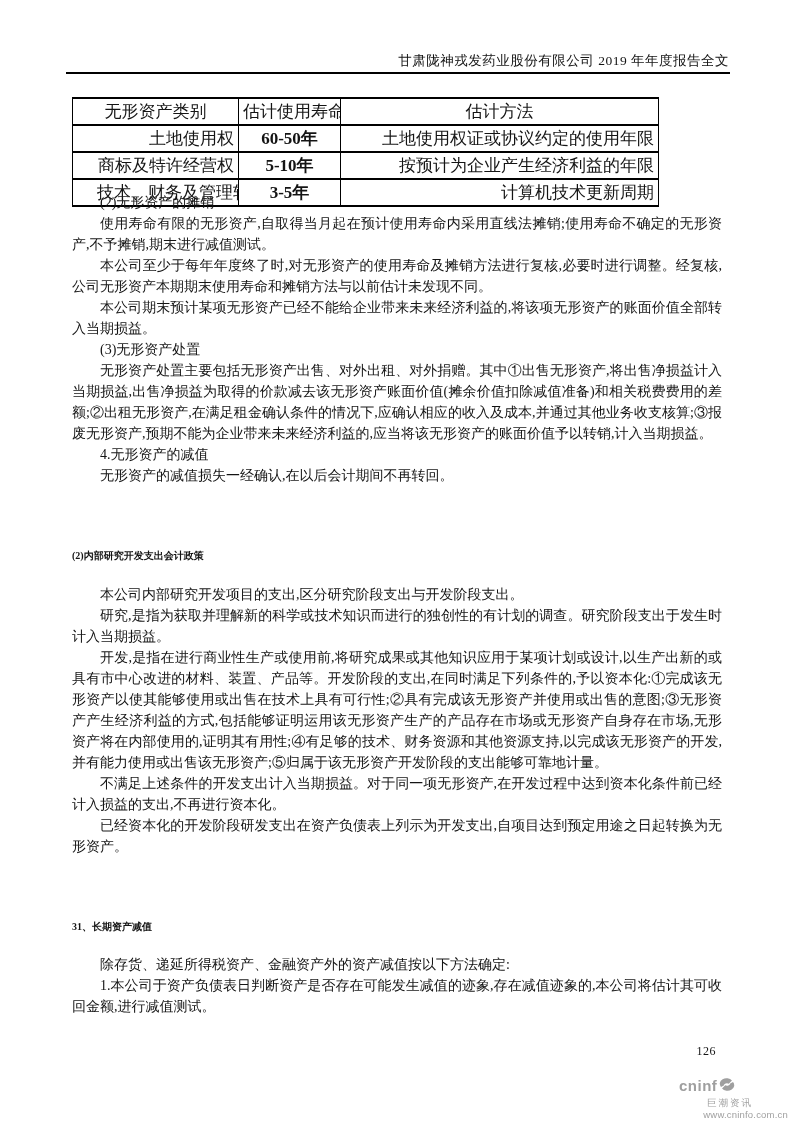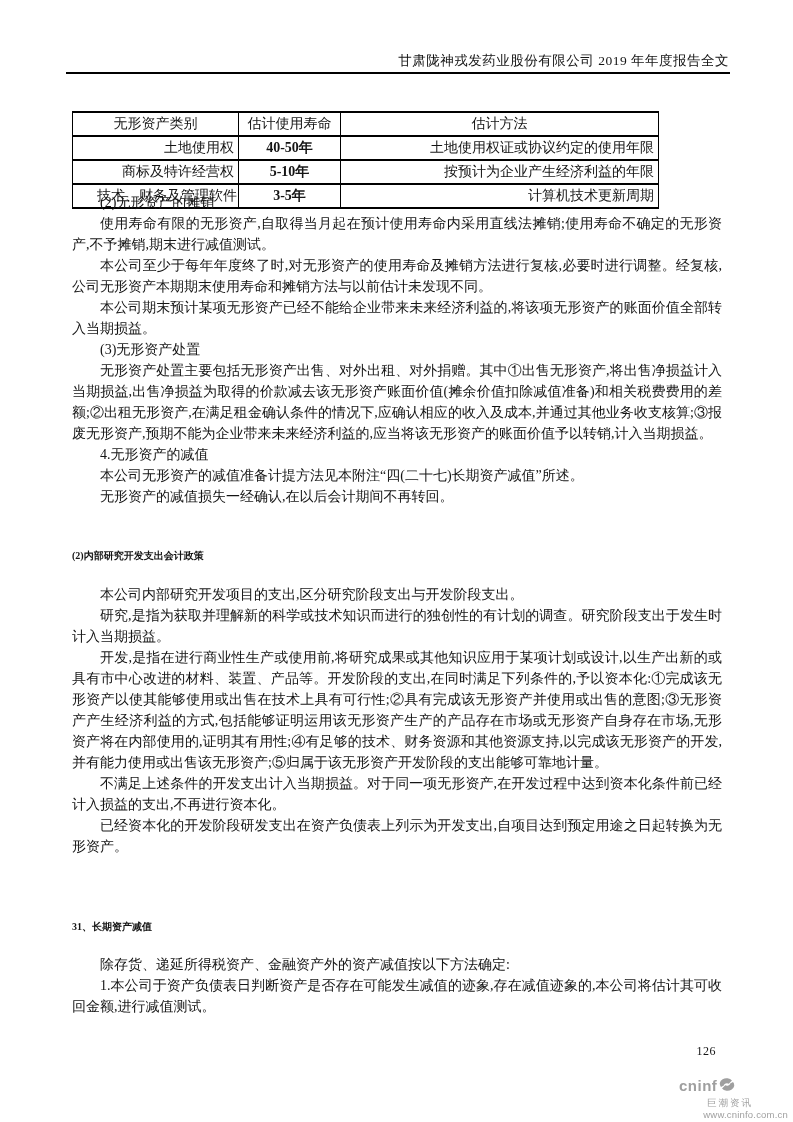--- a/index.html
+++ b/index.html
@@ -25,26 +25,26 @@
   .header-rule {
     position: absolute;
     top: 72px;
     left: 66px;
     width: 664px;
     height: 2px;
     background: #000000;
   }
   table.asset-table {
     position: absolute;
-    top: 111px;
+    top: 97px;
     left: 72px;
     width: 586px;
     border-collapse: collapse;
     table-layout: fixed;
-    font-size: 14px;
+    font-size: 17px;
   }
   .asset-table td, .asset-table th {
     border: 1px solid #000;
     border-top-width: 2px;
     border-bottom-width: 2px;
     height: 24px;
     font-weight: normal;
     padding: 1px 4px;
     overflow: hidden;
     white-space: nowrap;
@@ -127,21 +127,21 @@
       <col style="width:318px">
     </colgroup>
     <tbody>
       <tr>
         <td class="c-center">无形资产类别</td>
         <td class="c-center">估计使用寿命</td>
         <td class="c-center">估计方法</td>
       </tr>
       <tr>
         <td class="c-left">土地使用权</td>
-        <td class="life-cell">40-50年</td>
+        <td class="life-cell">60-50年</td>
         <td class="c-left">土地使用权证或协议约定的使用年限</td>
       </tr>
       <tr>
         <td class="c-left">商标及特许经营权</td>
         <td class="life-cell">5-10年</td>
         <td class="c-left">按预计为企业产生经济利益的年限</td>
       </tr>
       <tr>
         <td class="c-left">技术、财务及管理软件</td>
         <td class="life-cell">3-5年</td>
@@ -151,21 +151,20 @@
   </table>
 
   <div class="tblock" style="top:192px">
     <p>(2)无形资产的摊销</p>
     <p>使用寿命有限的无形资产,自取得当月起在预计使用寿命内采用直线法摊销;使用寿命不确定的无形资产,不予摊销,期末进行减值测试。</p>
     <p>本公司至少于每年年度终了时,对无形资产的使用寿命及摊销方法进行复核,必要时进行调整。经复核,公司无形资产本期期末使用寿命和摊销方法与以前估计未发现不同。</p>
     <p>本公司期末预计某项无形资产已经不能给企业带来未来经济利益的,将该项无形资产的账面价值全部转入当期损益。</p>
     <p>(3)无形资产处置</p>
     <p>无形资产处置主要包括无形资产出售、对外出租、对外捐赠。其中①出售无形资产,将出售净损益计入当期损益,出售净损益为取得的价款减去该无形资产账面价值(摊余价值扣除减值准备)和相关税费费用的差额;②出租无形资产,在满足租金确认条件的情况下,应确认相应的收入及成本,并通过其他业务收支核算;③报废无形资产,预期不能为企业带来未来经济利益的,应当将该无形资产的账面价值予以转销,计入当期损益。</p>
     <p>4.无形资产的减值</p>
-    <p>本公司无形资产的减值准备计提方法见本附注“四(二十七)长期资产减值”所述。</p>
     <p>无形资产的减值损失一经确认,在以后会计期间不再转回。</p>
   </div>
 
   <div class="sec-heading" style="top:547px">(2)内部研究开发支出会计政策</div>
 
   <div class="tblock" style="top:584px">
     <p>本公司内部研究开发项目的支出,区分研究阶段支出与开发阶段支出。</p>
     <p>研究,是指为获取并理解新的科学或技术知识而进行的独创性的有计划的调查。研究阶段支出于发生时计入当期损益。</p>
     <p>开发,是指在进行商业性生产或使用前,将研究成果或其他知识应用于某项计划或设计,以生产出新的或具有市中心改进的材料、装置、产品等。开发阶段的支出,在同时满足下列条件的,予以资本化:①完成该无形资产以使其能够使用或出售在技术上具有可行性;②具有完成该无形资产并使用或出售的意图;③无形资产产生经济利益的方式,包括能够证明运用该无形资产生产的产品存在市场或无形资产自身存在市场,无形资产将在内部使用的,证明其有用性;④有足够的技术、财务资源和其他资源支持,以完成该无形资产的开发,并有能力使用或出售该无形资产;⑤归属于该无形资产开发阶段的支出能够可靠地计量。</p>
     <p>不满足上述条件的开发支出计入当期损益。对于同一项无形资产,在开发过程中达到资本化条件前已经计入损益的支出,不再进行资本化。</p>

